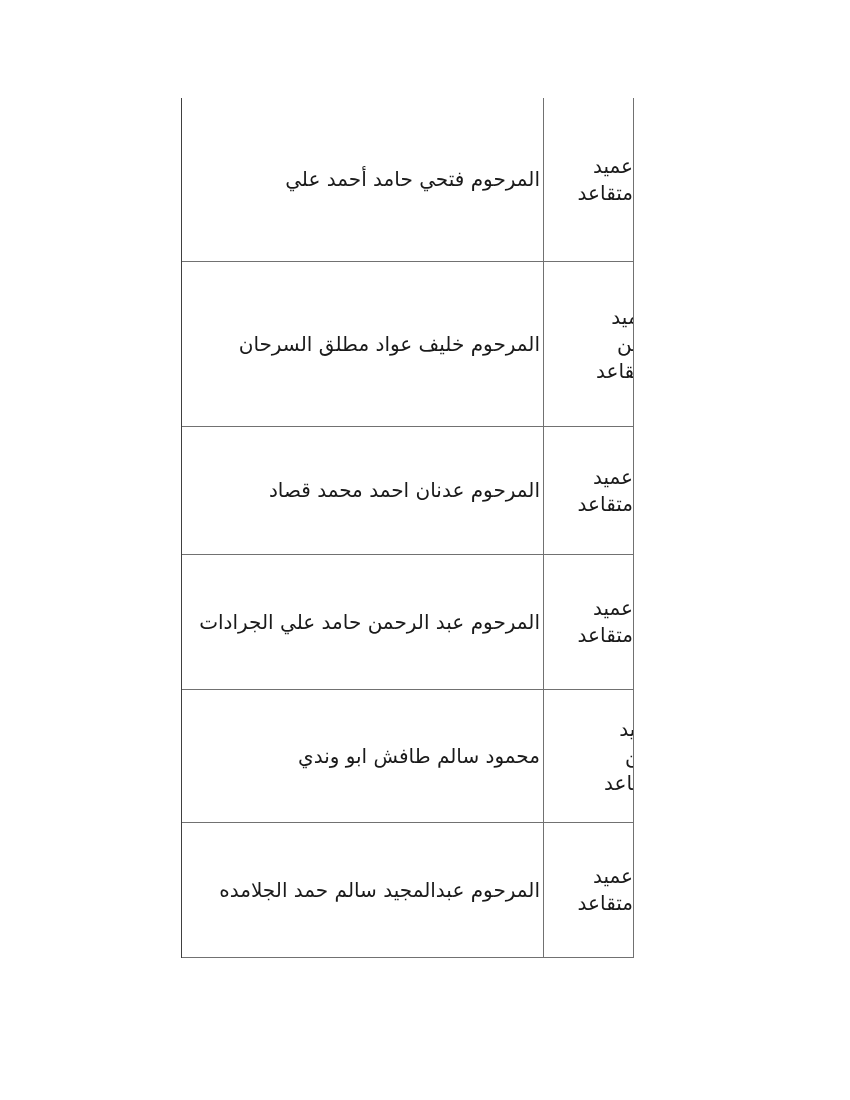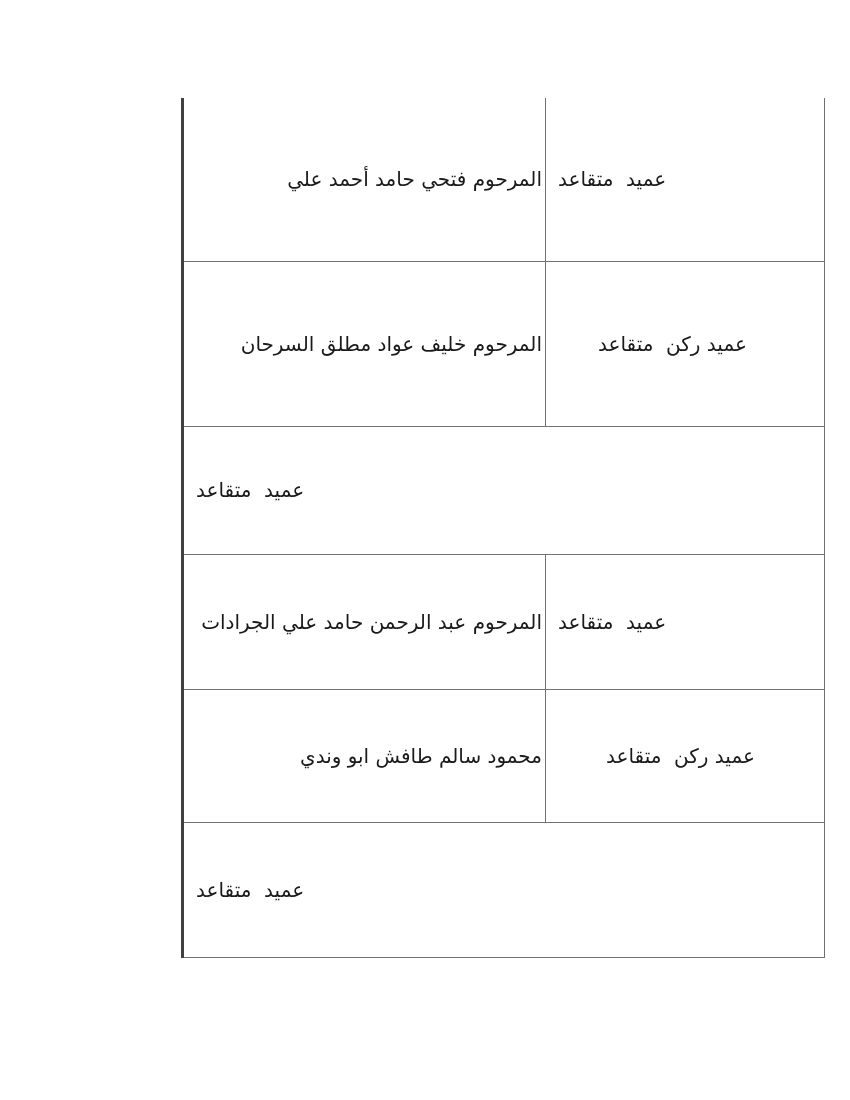--- a/index.html
+++ b/index.html
@@ -11,22 +11,22 @@
     background: #ffffff;
     margin: 0 auto;
     font-family: "DejaVu Sans", sans-serif;
     color: #1a1a1a;
     overflow: hidden;
   }
   .doc-table {
     position: absolute;
     left: 181px;
     top: 98px;
-    width: 644px;
-    border-left: 3px solid #404040;
+    width: 453px;
+    border-left: 1px solid #404040;
     border-right: 1px solid #717171;
     text-align: right;
     
   }
   .t-row {
     display: flex;
     width: 100%;
     border-bottom: 1px solid #717171;
   }
   
@@ -79,20 +79,23 @@
     <div class="t-row">
       <div class="name-cell">
         <span class="cell-text" dir="rtl">المرحوم خليف عواد مطلق السرحان</span>
       </div>
       <div class="rank-cell">
         <span class="cell-text" dir="rtl">عميد ركن  متقاعد</span>
       </div>
     </div>
 
     <div class="t-row">
+      <div class="name-cell">
+        <span class="cell-text" dir="rtl">المرحوم عدنان احمد محمد قصاد</span>
+      </div>
       <div class="rank-cell">
         <span class="cell-text" dir="rtl">عميد  متقاعد</span>
       </div>
     </div>
 
     <div class="t-row">
       <div class="name-cell">
         <span class="cell-text" dir="rtl">المرحوم عبد الرحمن حامد علي الجرادات</span>
       </div>
       <div class="rank-cell">
@@ -103,19 +106,22 @@
     <div class="t-row">
       <div class="name-cell">
         <span class="cell-text" dir="rtl">محمود سالم طافش ابو وندي</span>
       </div>
       <div class="rank-cell">
         <span class="cell-text" dir="rtl">عميد ركن  متقاعد</span>
       </div>
     </div>
 
     <div class="t-row">
+      <div class="name-cell">
+        <span class="cell-text" dir="rtl">المرحوم عبدالمجيد سالم حمد الجلامده</span>
+      </div>
       <div class="rank-cell">
         <span class="cell-text" dir="rtl">عميد  متقاعد</span>
       </div>
     </div>
 
   </div>
 </div>
 
 </body></html>

